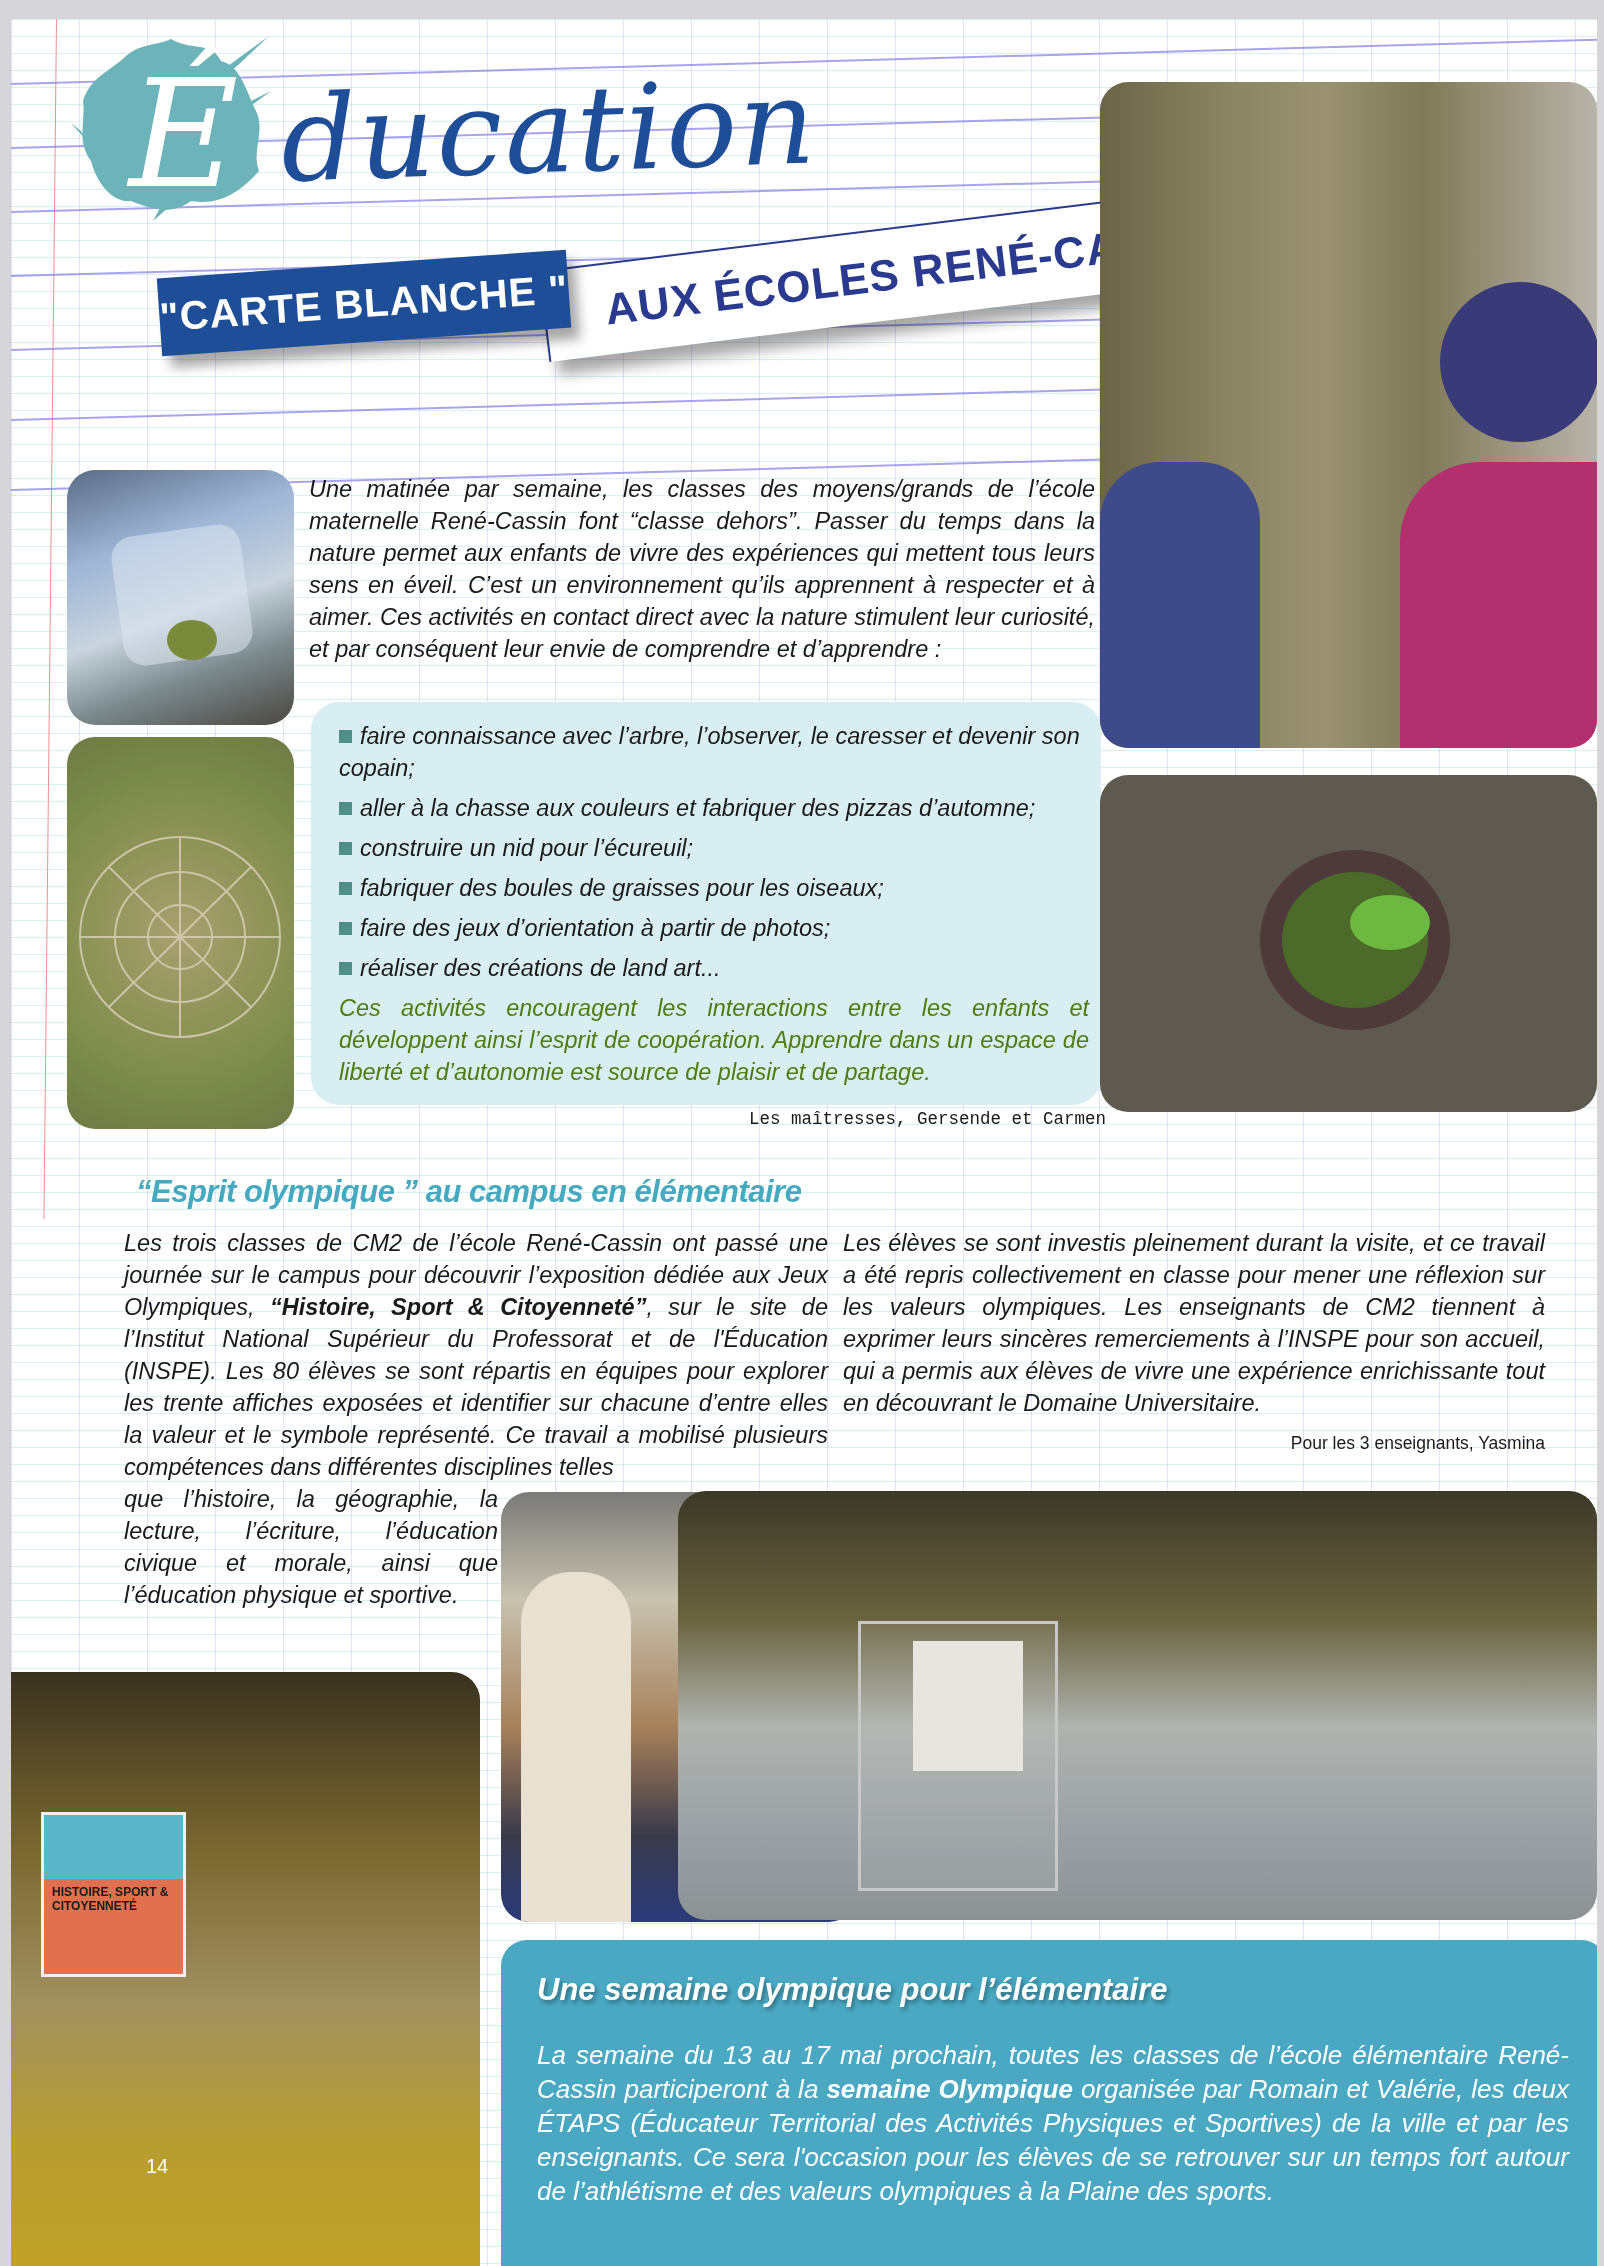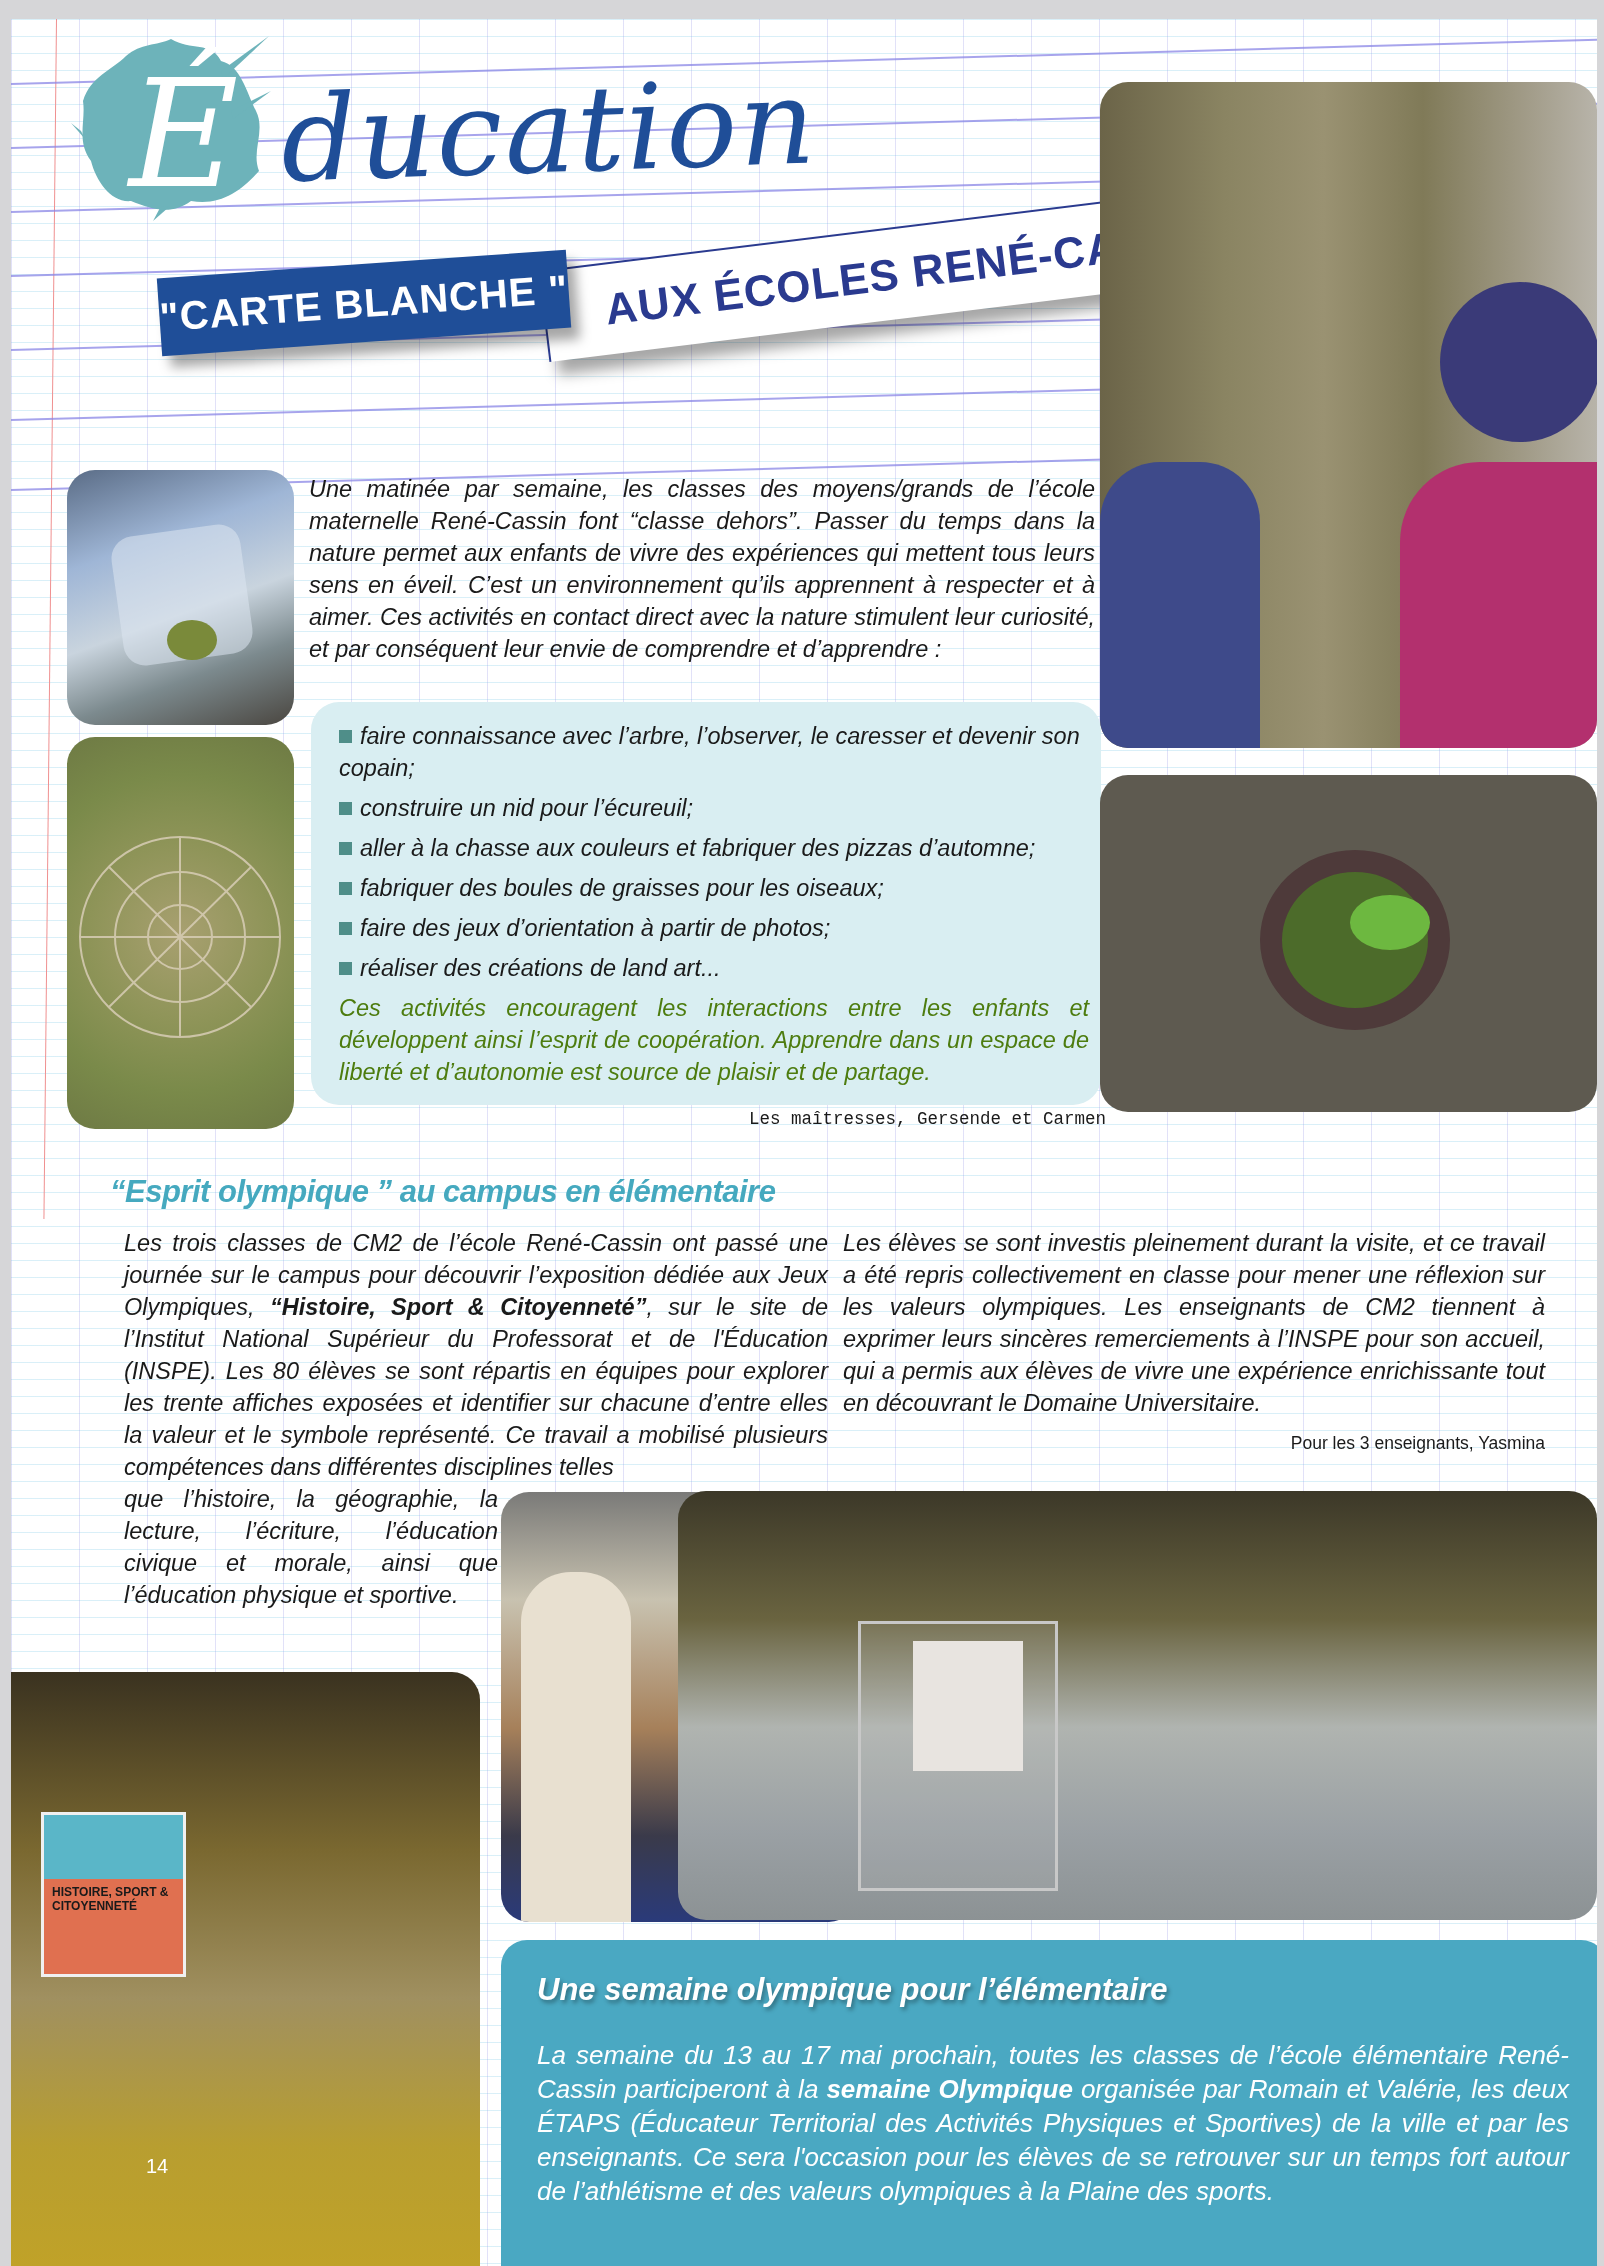--- a/index.html
+++ b/index.html
@@ -88,40 +88,40 @@
         <line x1="42" y1="130" x2="184" y2="270"></line>
           <line x1="184" y1="130" x2="42" y2="270"></line>
       </g>
     </svg>
   </div>
 
   <div class="body-text" style="left:298px; top:454px; width:786px;">Une matinée par semaine, les classes des moyens/grands de l’école maternelle René-Cassin font “classe dehors”. Passer du temps dans la nature permet aux enfants de vivre des expériences qui mettent tous leurs sens en éveil. C’est un environnement qu’ils apprennent à respecter et à aimer. Ces activités en contact direct avec la nature stimulent leur curiosité, et par conséquent leur envie de comprendre et d’apprendre :</div>
 
   <div class="list-box">
     <div class="list-item"><span class="bullet"></span><span>faire connaissance avec l’arbre, l’observer, le caresser et devenir son copain;</span></div>
+    <div class="list-item"><span class="bullet"></span><span>aller à la chasse aux couleurs et fabriquer des pizzas d’automne;</span></div>
     <div class="list-item"><span class="bullet"></span><span>construire un nid pour l’écureuil;</span></div>
-    <div class="list-item"><span class="bullet"></span><span>aller à la chasse aux couleurs et fabriquer des pizzas d’automne;</span></div>
     <div class="list-item"><span class="bullet"></span><span>fabriquer des boules de graisses pour les oiseaux;</span></div>
     <div class="list-item"><span class="bullet"></span><span>faire des jeux d’orientation à partir de photos;</span></div>
     <div class="list-item"><span class="bullet"></span><span>réaliser des créations de land art...</span></div>
     <div class="list-close">Ces activités encouragent les interactions entre les enfants et développent ainsi l’esprit de coopération. Apprendre dans un espace de liberté et d’autonomie est source de plaisir et de partage.</div>
   </div>
   <div class="sig" style="left:720px; top:1090px; width:375px;font-family:Liberation Mono, monospace;">Les maîtresses, Gersende et Carmen</div>
 
   <div class="photo" style="left:1089px; top:63px; width:497px; height:666px; background: linear-gradient(90deg,#6b6448 0%,#8a8462 25%,#9a9272 45%,#807a58 65%,#a09a86 85%,#b8b4aa 100%);">
     <div style="position:absolute;left:0;top:380px;width:160px;height:286px;background:#3e4a8a;border-radius:60px 60px 0 0;"></div>
     <div style="position:absolute;left:300px;top:380px;width:200px;height:286px;background:#b3306e;border-radius:80px 0 0 0;"></div>
     <div style="position:absolute;left:340px;top:200px;width:160px;height:160px;background:#3a3a78;border-radius:50%;"></div>
   </div>
   <div class="photo" style="left:1089px; top:756px; width:497px; height:337px; background: #5e5a50;">
     <div style="position:absolute;left:160px;top:75px;width:190px;height:180px;border-radius:50%;border:22px solid #4e3a3a;background:#4c6b2a;"></div>
     <div style="position:absolute;left:250px;top:120px;width:80px;height:55px;border-radius:50%;background:#6db840;"></div>
   </div>
 
-  <div class="h2" style="left:99px; top:1155px;text-align:center;">“Esprit olympique ” au campus en élémentaire</div>
+  <div class="h2" style="left:125px; top:1155px;text-align:center;">“Esprit olympique ” au campus en élémentaire</div>
 
   <div class="body-text" style="left:113px; top:1208px; width:704px;"><span>Les trois classes de CM2 de l’école René-Cassin ont passé une journée sur le campus pour découvrir l’exposition dédiée aux Jeux Olympiques, </span><b style="font-weight:bold">“Histoire, Sport &amp; Citoyenneté”</b><span>, sur le site de l’Institut National Supérieur du Professorat et de l'Éducation (INSPE). Les 80 élèves se sont répartis en équipes pour explorer les trente affiches exposées et identifier sur chacune d’entre elles la valeur et le symbole représenté. Ce travail a mobilisé plusieurs compétences dans différentes disciplines telles</span></div>
   <div class="body-text" style="left:113px; top:1464px; width:374px;">que l’histoire, la géographie, la lecture, l’écriture, l’éducation civique et morale, ainsi que l’éducation physique et sportive.</div>
 
   <div class="body-text" style="left:832px; top:1208px; width:702px;">Les élèves se sont investis pleinement durant la visite, et ce travail a été repris collectivement en classe pour mener une réflexion sur les valeurs olympiques. Les enseignants de CM2 tiennent à exprimer leurs sincères remerciements à l’INSPE pour son accueil, qui a permis aux élèves de vivre une expérience enrichissante tout en découvrant le Domaine Universitaire.</div>
   <div class="sig" style="left:1100px; top:1414px; width:434px;">Pour les 3 enseignants, Yasmina</div>
 
   <div class="photo" style="left:490px; top:1473px; width:356px; height:430px; background: linear-gradient(180deg,#7a7a78 0%,#c8c2b0 25%,#a6805a 55%,#3a3a4a 80%,#2a3a7a 100%);">
     <div style="position:absolute;left:20px;top:80px;width:110px;height:350px;background:#e8e0d0;border-radius:50px 50px 0 0;"></div>
     <div style="position:absolute;left:200px;top:90px;width:80px;height:150px;background:#4ab0d8;"></div>

